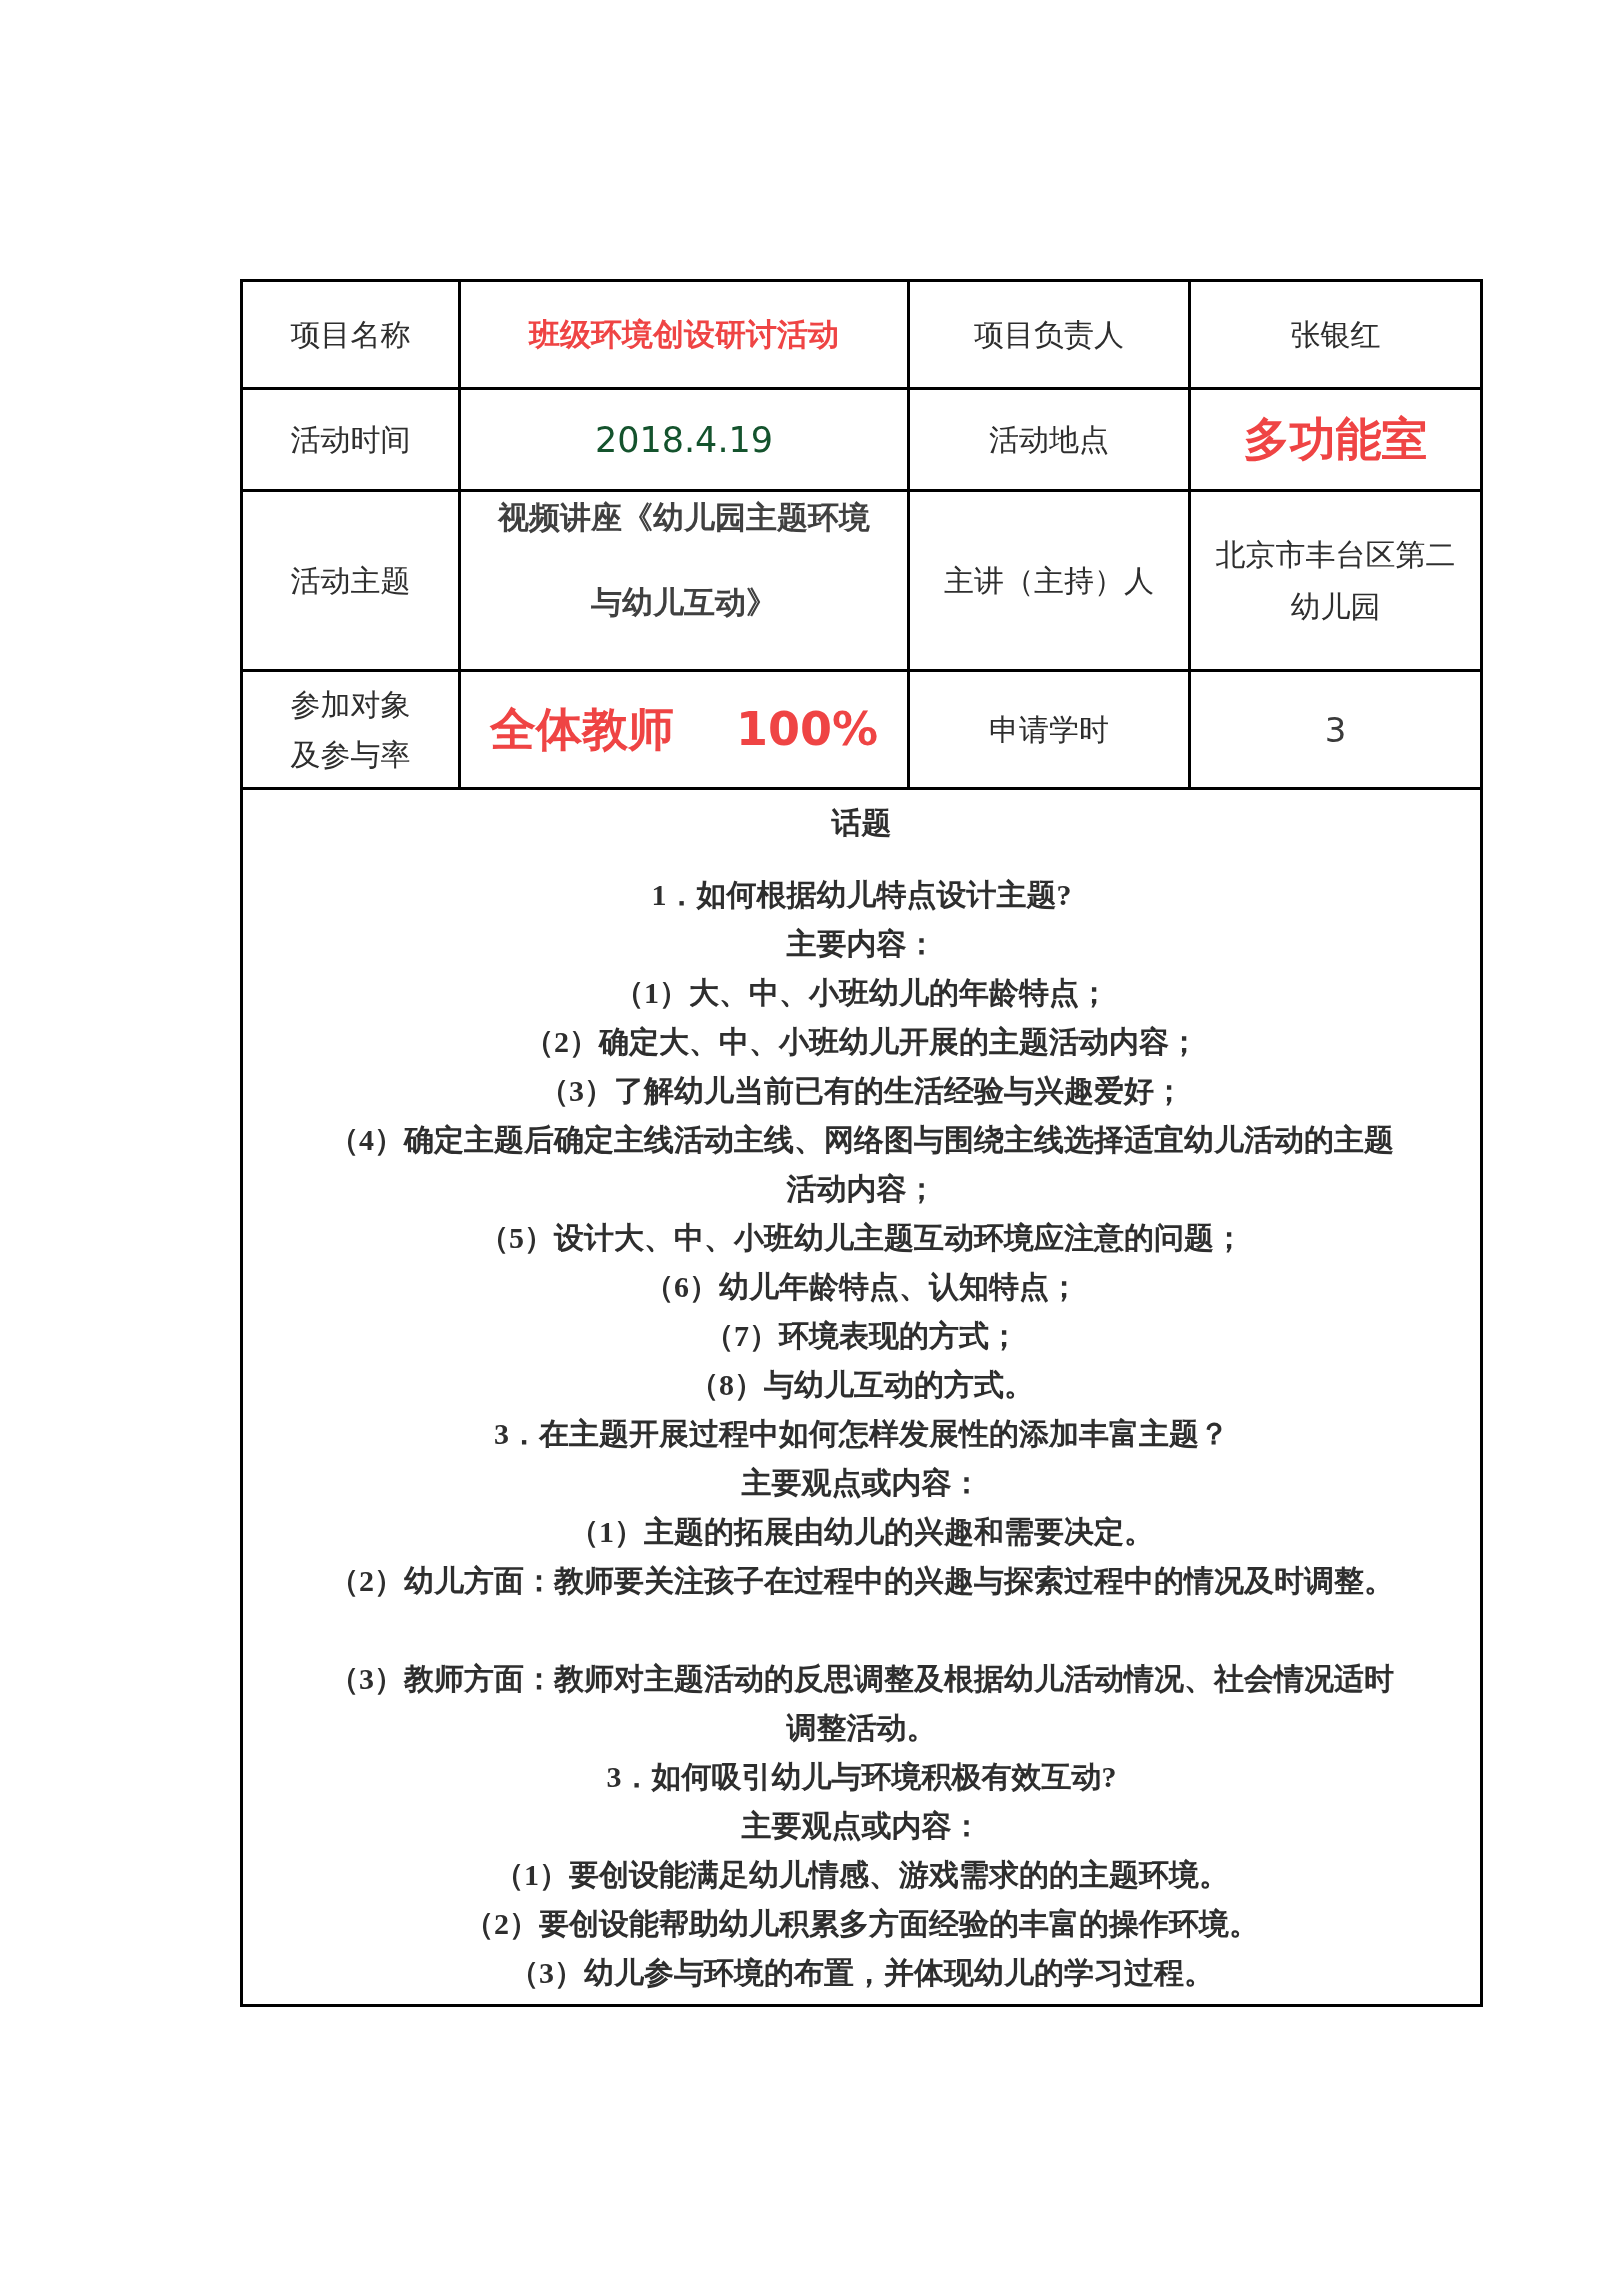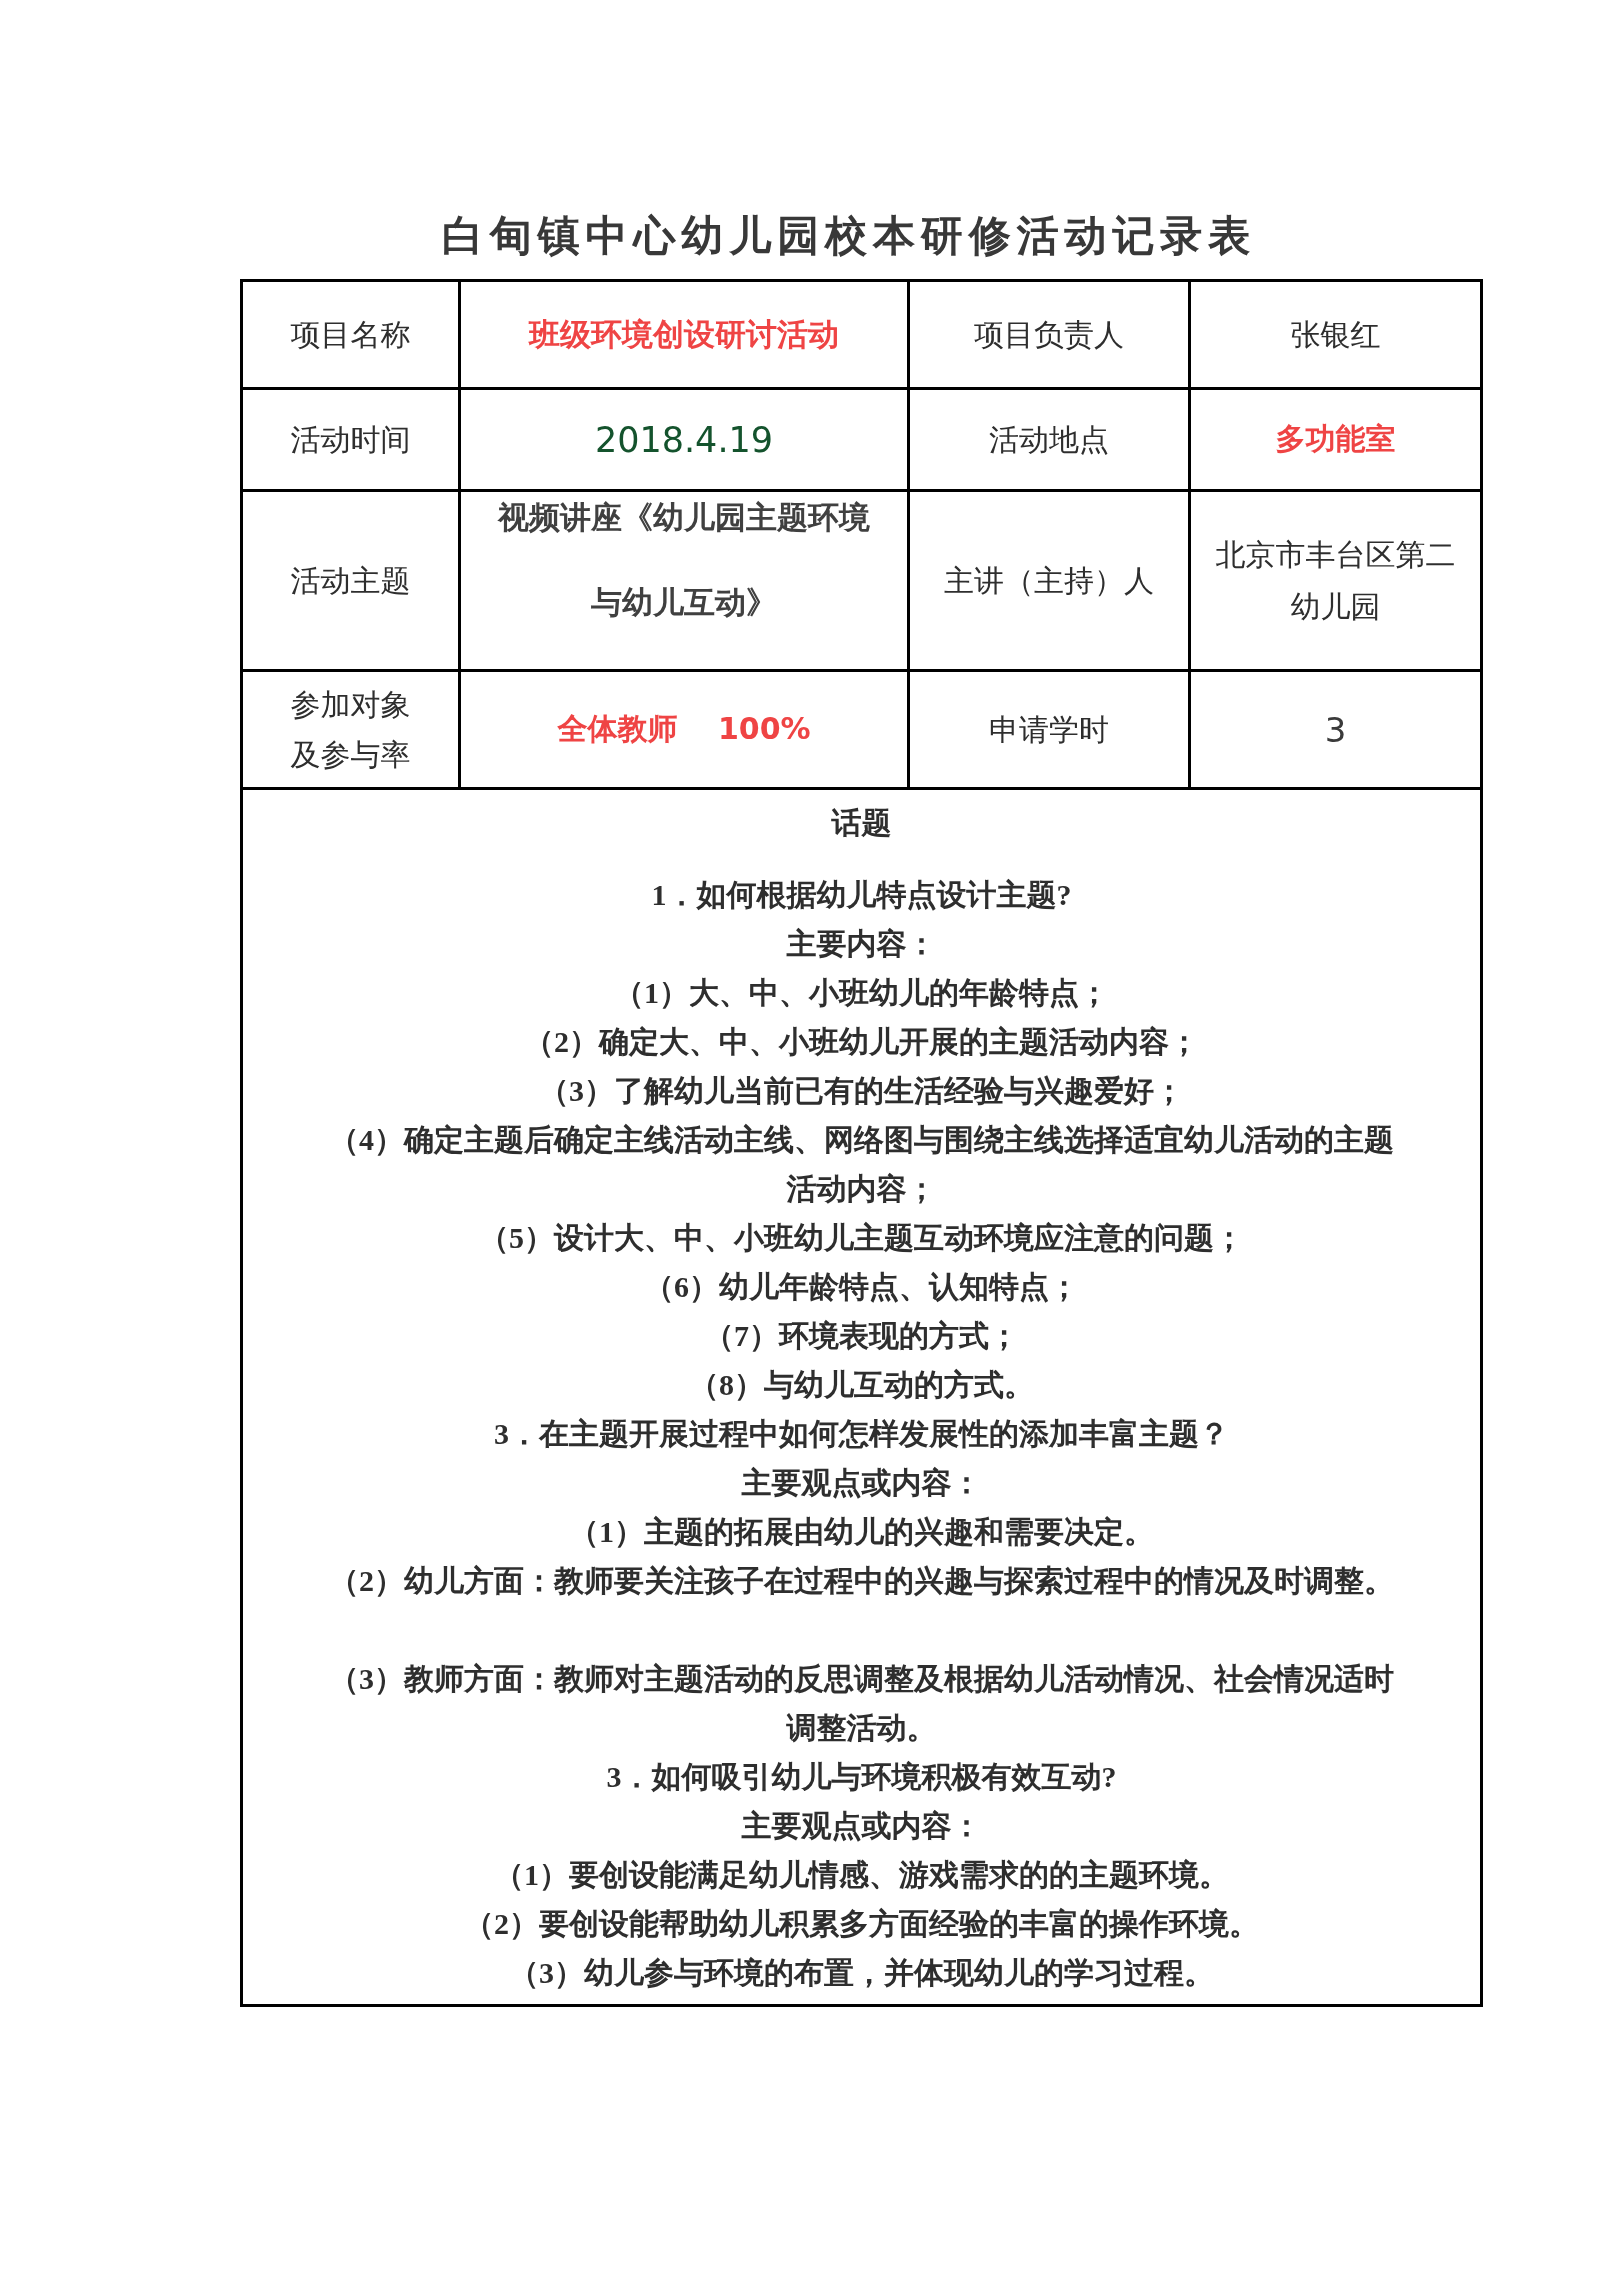--- a/index.html
+++ b/index.html
@@ -72,21 +72,21 @@
     font-size: 31px;
     color: #ef4444;
   }
   .date-value {
     font-family: "DejaVu Sans", "Liberation Sans", sans-serif;
     font-weight: normal;
     font-size: 35px;
     color: #14532d;
   }
   .big-bold {
-    font-size: 30px;
+    font-size: 46px;
   }
   .hours-value {
     font-family: "DejaVu Sans", "Liberation Sans", sans-serif;
     font-weight: normal;
     font-size: 34px;
     color: #3a3a3a;
   }
   td.theme-cell {
     text-align: left;
     vertical-align: top;
@@ -117,21 +117,20 @@
   }
   .t-line.gap-after {
     margin-bottom: 23px;
   }
 </style>
 </head>
 <body>
 
 <div class="page">
 
-  <h1 class="doc-title">白甸镇中心幼儿园校本研修活动记录表</h1>
 
   <table class="record-table">
     <colgroup>
       <col class="c1">
         <col class="c2">
         <col class="c3">
         <col class="c4">
     </colgroup>
 
     <tbody>

